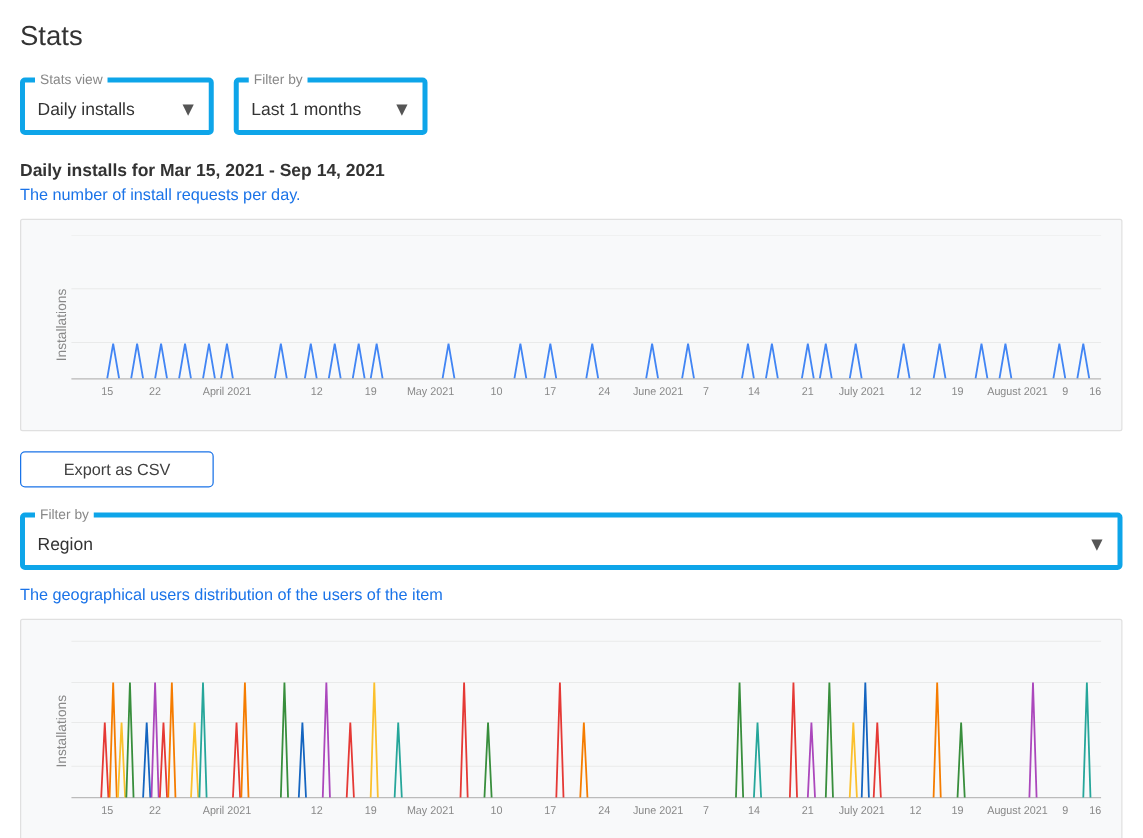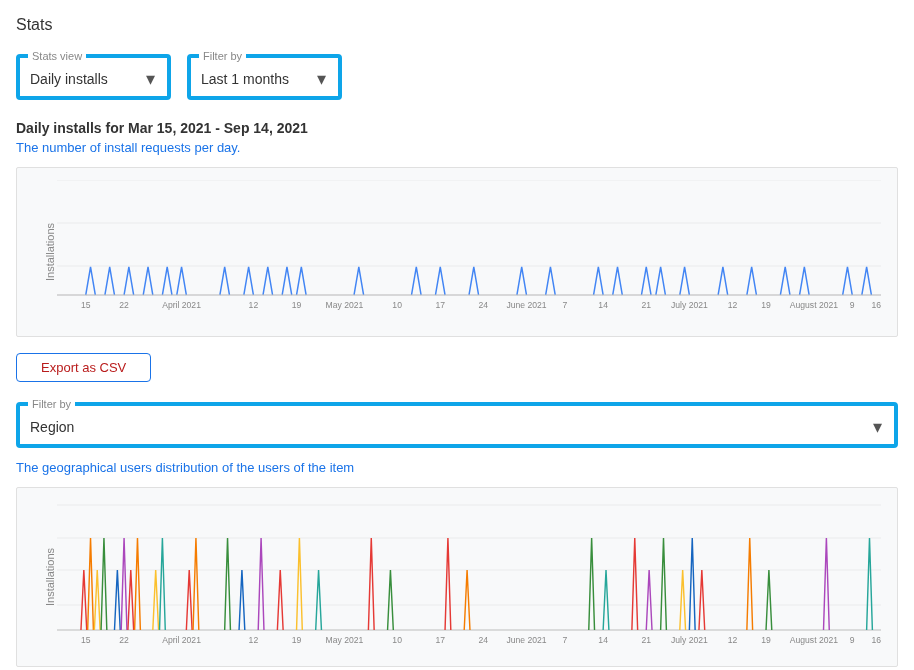--- a/index.html
+++ b/index.html
@@ -1,18 +1,18 @@
 <!DOCTYPE html>
 <html><head>
   <meta charset="utf-8">
   <style>
     * { box-sizing: border-box; margin: 0; padding: 0; }
     body { font-family: Arial, sans-serif; background: #fff; color: #333; font-size: 13px; padding: 16px; }
 
-    .page-title { font-size: 16px; font-weight: 400; color: #333; margin-bottom: 20px; }
+    .page-title { font-size: 22px; font-weight: 400; color: #333; margin-bottom: 20px; }
 
     .controls-row { display: flex; gap: 16px; margin-bottom: 20px; }
 
     .dropdown-wrapper {
       position: relative;
       border: 4px solid #0ea5e9;
       border-radius: 4px;
       padding: 4px 12px 4px 10px;
       background: #fff;
       min-width: 155px;
@@ -75,22 +75,22 @@
     }
 
     .chart-svg {
       width: 100%;
       height: 130px;
     }
 
     .export-btn {
       border: 1px solid #1a73e8;
       background: #fff;
-      color: #b91c1c;
-      padding: 6px 24px;
+      color: #404040;
+      padding: 6px 34px;
       border-radius: 4px;
       cursor: pointer;
       font-size: 13px;
       margin-bottom: 20px;
     }
 
     .region-dropdown-wrapper {
       min-width: 140px;
       margin-bottom: 12px;
     }

